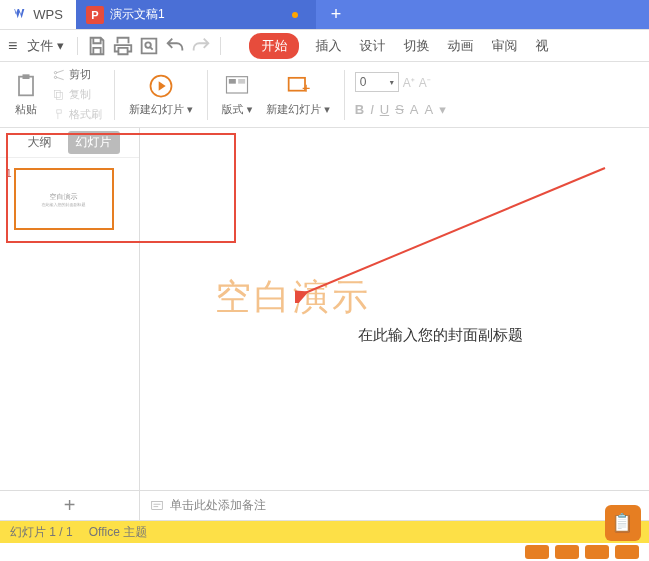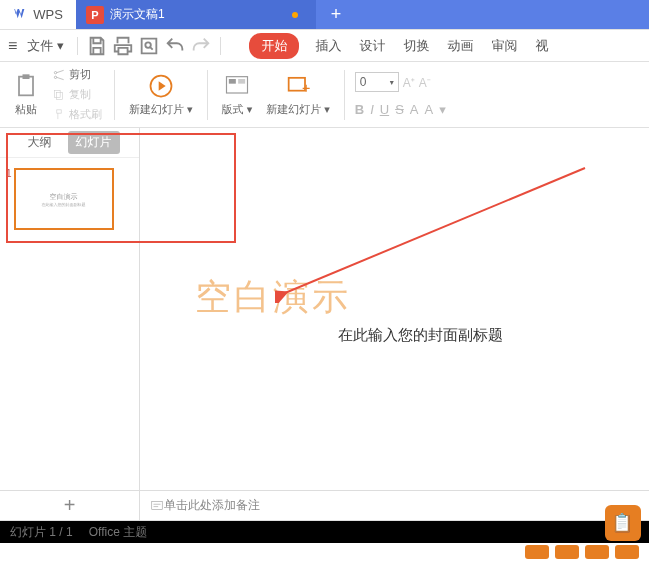--- a/index.html
+++ b/index.html
@@ -26,21 +26,21 @@
     .ribbon { height: 66px; display: flex; align-items: center; padding: 4px 8px; gap: 6px; border-bottom: 1px solid #e0e0e0; font-size: 11px; color: #666; }
     .ribbon-group { display: flex; flex-direction: column; align-items: center; gap: 2px; cursor: pointer; padding: 2px 4px; }
     .ribbon-group.big svg { width: 28px; height: 28px; }
     .ribbon-col { display: flex; flex-direction: column; gap: 3px; }
     .ribbon-item { display: flex; align-items: center; gap: 3px; cursor: pointer; padding: 1px 2px; }
     .ribbon-item svg { width: 14px; height: 14px; }
     .rsep { width: 1px; height: 50px; background: #e0e0e0; margin: 0 4px; }
     .font-size-box { border: 1px solid #ccc; padding: 1px 4px; width: 44px; height: 20px; font-size: 12px; display: flex; align-items: center; justify-content: space-between; }
     .fmt-row { display: flex; gap: 6px; align-items: center; margin-top: 4px; color: #bbb; font-size: 13px; }
     
-    .workspace { display: flex; height: 390px; }
+    .workspace { display: flex; height: 390px; gap: 20px; }
     .side-panel { width: 140px; border-right: 1px solid #ddd; display: flex; flex-direction: column; }
     .side-tabs { display: flex; height: 30px; align-items: center; justify-content: center; gap: 8px; font-size: 12px; border-bottom: 1px solid #eee; }
     .side-tab { padding: 3px 8px; cursor: pointer; color: #666; }
     .side-tab.active { background: #bbb; color: #fff; border-radius: 3px; }
     .thumb-area { flex: 1; padding: 10px 6px; }
     .thumb-wrap { display: flex; gap: 2px; }
     .thumb-num { font-size: 10px; color: #c0504d; }
     .thumb { width: 100px; height: 62px; border: 2px solid #e67e22; background: #fff; display: flex; flex-direction: column; align-items: center; justify-content: center; }
     .thumb-title { font-size: 7px; color: #999; }
     .thumb-sub { font-size: 4px; color: #aaa; }
@@ -50,23 +50,23 @@
     .main-title { position: absolute; left: 45px; top: 135px; font-size: 36px; color: #f4c28c; font-weight: 400; letter-spacing: 3px; }
     .sub-title { position: absolute; left: 188px; top: 188px; font-size: 15px; color: #333; }
     .arrow-overlay { position: absolute; left: 135px; top: 35px; pointer-events: none; }
     
     .hscroll { position: absolute; bottom: 2px; left: 10px; right: 10px; height: 12px; background: #f0f0f0; border-radius: 6px; }
     
     .red-box { position: absolute; left: 6px; top: 133px; width: 230px; height: 110px; border: 2px solid #e74c3c; pointer-events: none; }
     
     .add-slide-bar { position: absolute; left: 0; bottom: 41px; width: 140px; height: 30px; border-top: 1px solid #ddd; border-right: 1px solid #ddd; display: flex; align-items: center; justify-content: center; font-size: 20px; color: #888; cursor: pointer; background: #fff; }
     
-    .notes-bar { position: absolute; left: 140px; bottom: 41px; right: 0; height: 30px; border-top: 1px solid #ddd; display: flex; align-items: center; padding: 0 10px; font-size: 12px; color: #888; background: #fff; }
-    
-    .status-bar { position: absolute; bottom: 18px; left: 0; right: 0; height: 23px; display: flex; align-items: center; padding: 0 10px; gap: 16px; font-size: 12px; color: #777; border-top: 1px solid #e0e0e0; background: #000000; }
+    .notes-bar { position: absolute; left: 140px; bottom: 41px; right: 0; height: 30px; border-top: 1px solid #ddd; display: flex; align-items: center; padding: 0 10px; gap: 6px; font-size: 12px; color: #888; background: #fff; }
+    
+    .status-bar { position: absolute; bottom: 18px; left: 0; right: 0; height: 23px; display: flex; align-items: center; padding: 0 10px; gap: 16px; font-size: 12px; color: #777; border-top: 1px solid #e0e0e0; background: #fde047; }
     
     .watermark { position: absolute; right: 8px; bottom: 20px; display: flex; align-items: center; gap: 4px; }
     .wm-icon { width: 36px; height: 36px; background: #e67e22; border-radius: 6px; display: flex; align-items: center; justify-content: center; color: #fff; font-size: 18px; font-weight: bold; }
     .wm-text { display: flex; flex-direction: column; line-height: 1; }
     .wm-main { font-size: 18px; font-weight: bold; }
     .wm-main .b { color: #2e75c0; } .wm-main .o { color: #e67e22; }
     .wm-sub { font-size: 10px; color: #e67e22; }
     
     .bottom-icons { position: absolute; bottom: 0; left: 0; right: 0; height: 18px; background: #fff; display: flex; justify-content: flex-end; gap: 6px; padding-right: 10px; align-items: center; }
     .bi { width: 24px; height: 14px; border-radius: 3px; }

